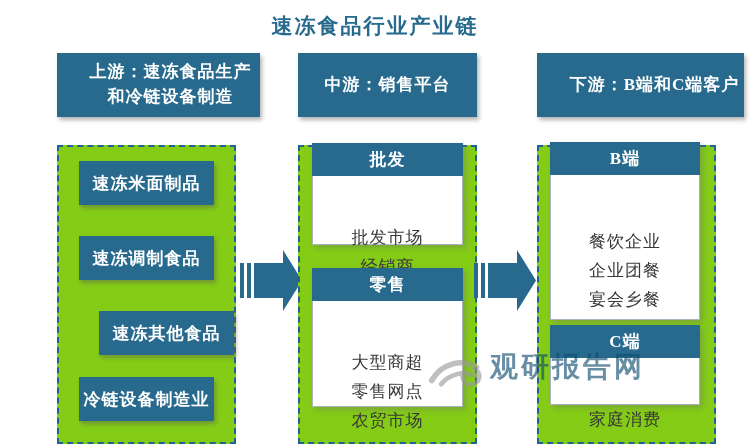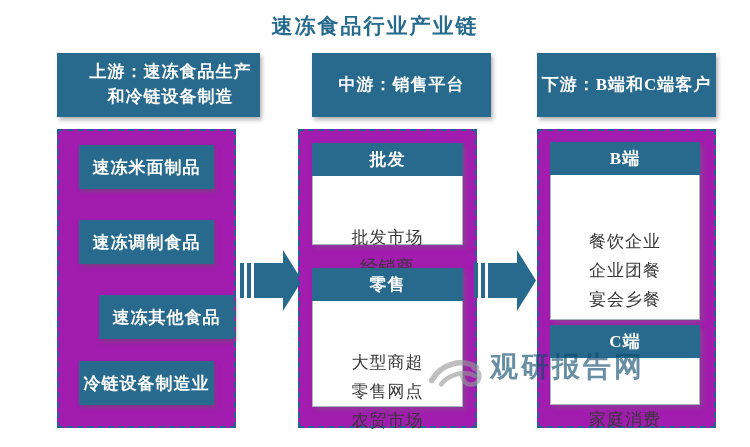--- a/index.html
+++ b/index.html
@@ -14,22 +14,22 @@
   
   .col-hdr{
     position:absolute;top:53px;height:64px;width:179px;
     background:#276a8d;color:#fff;font-weight:bold;font-size:17px;
     display:flex;flex-direction:column;align-items:center;justify-content:center;
     text-align:center;line-height:1.45;letter-spacing:1px;
     box-shadow:2px 3px 4px rgba(90,90,90,.45);
   }
   
   .dash{
-    position:absolute;top:129px;height:295px;width:175px;
-    border:2px dashed #1f6490;background:#a21caf;
+    position:absolute;top:145px;height:295px;width:175px;
+    border:2px dashed #1f6490;background:#84cc16;
   }
   
   .up-item{
     position:absolute;left:20px;width:135px;height:44px;
     background:#276a8d;color:#fff;font-weight:bold;font-size:17px;
     display:flex;align-items:center;justify-content:center;letter-spacing:1px;
     box-shadow:2px 3px 4px rgba(90,90,90,.45);
   }
   
   .card{
@@ -81,21 +81,21 @@
   </div>
 
   <svg class="arrow" style="left:240px;" width="62" height="61" viewBox="0 0 62 61" aria-hidden="true">
     <g fill="#276a8d">
       <rect x="0" y="13" width="4" height="35"></rect>
       <rect x="7" y="13" width="4" height="35"></rect>
       <polygon points="14,13 43,13 43,0 62,30.5 43,61 43,48 14,48"></polygon>
     </g>
   </svg>
 
-  <div class="col-hdr" style="left:312px;">
+  <div class="col-hdr" style="left:298px;">
     <span>中游：销售平台</span>
   </div>
   <div class="dash" style="left:298px;"></div>
 
   <div class="card" style="left:312px;top:143px;width:149px;height:100px;">
     <div class="card-hd">批发</div>
     <div class="card-bd">
       <span>批发市场</span>
       <span>经销商</span>
     </div>
@@ -111,21 +111,21 @@
   </div>
 
   <svg class="arrow" style="left:474px;" width="62" height="61" viewBox="0 0 62 61" aria-hidden="true">
     <g fill="#276a8d">
       <rect x="0" y="13" width="4" height="35"></rect>
       <rect x="7" y="13" width="4" height="35"></rect>
       <polygon points="14,13 43,13 43,0 62,30.5 43,61 43,48 14,48"></polygon>
     </g>
   </svg>
 
-  <div class="col-hdr" style="left:537px;">
+  <div class="col-hdr" style="left:537px;padding-left:28px;">
     <span>下游：B端和C端客户</span>
   </div>
   <div class="dash" style="left:537px;"></div>
 
   <div class="card" style="left:550px;top:142px;width:148px;height:176px;">
     <div class="card-hd">B端</div>
     <div class="card-bd">
       <span>餐饮企业</span>
       <span>企业团餐</span>
       <span>宴会乡餐</span>

